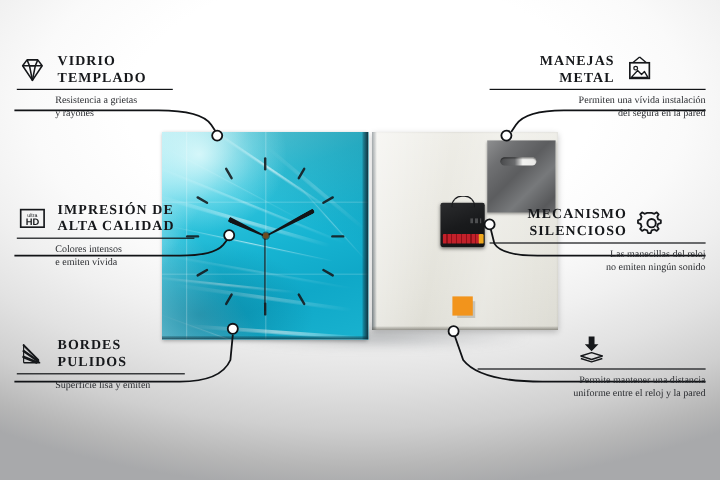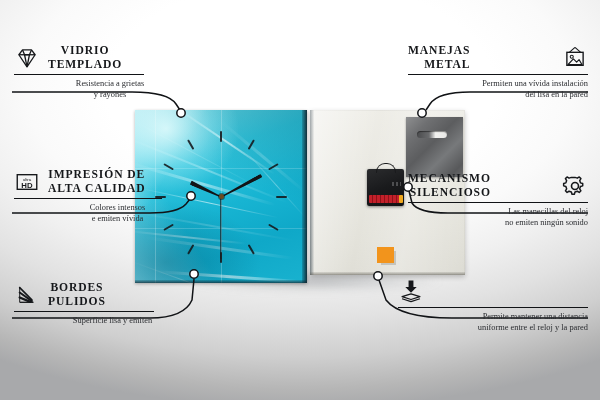--- a/index.html
+++ b/index.html
@@ -87,24 +87,24 @@
 
   #foam{position:absolute;left:67px;top:137px;width:17px;height:16px;background:#f2941c;
      box-shadow:3px 3px 0 -1px rgba(170,168,158,.55);}
 
   
   .lead{position:absolute;left:0;top:0;width:600px;height:400px;pointer-events:none;}
   .callout{position:absolute;}
   .ctitle{font-size:11.6px;letter-spacing:.9px;color:#16181b;line-height:13.6px;
           font-weight:700;text-transform:uppercase;white-space:nowrap;}
   .cdesc{font-size:8.4px;color:#2a2c30;line-height:10.4px;white-space:nowrap;margin-left:32px;}
-  .c-left .ctitle,.c-left .cdesc{text-align:center;}
+  .c-left .ctitle,.c-left .cdesc{text-align:left;}
   .c-right .ctitle,.c-right .cdesc{text-align:right;}
   .headrow{display:flex;align-items:center;gap:8px;}
-  .c-right .headrow{justify-content:space-between;}
+  .c-right .headrow{justify-content:center;}
   .ico{width:26px;height:26px;flex:0 0 26px;display:block;}
   .rule{height:1.3px;background:#111316;margin-top:3px;}
   .cbody{margin-top:4px;}
 </style>
 </head>
 <body>
 
 <div id="stage">
 
   <div id="product">
@@ -262,21 +262,21 @@
       <svg class="ico" viewBox="0 0 32 32">
         <path d="M16,3 L9,9 M16,3 L23,9" fill="none" stroke="#16181b" stroke-width="1.4"></path>
         <rect x="6" y="9" width="20" height="16" fill="none" stroke="#16181b" stroke-width="1.7"></rect>
         <circle cx="12" cy="14.5" r="1.9" fill="none" stroke="#16181b" stroke-width="1.3"></circle>
         <path d="M7.5,24 L14,17 L18,21 L21,18 L24.5,24 Z" fill="none" stroke="#16181b" stroke-width="1.4" stroke-linejoin="round"></path>
       </svg>
     </div>
     <div class="rule" style="width:180px;margin-left:auto;"></div>
     <div class="cbody">
       <div class="cdesc">Permiten una vívida instalación</div>
-      <div class="cdesc">del lisa en la pared</div>
+      <div class="cdesc">del segura en la pared</div>
     </div>
   </div>
 
   <div class="callout c-right" style="right:12px;top:172px;width:180px;">
     <div class="headrow">
       <div>
         <div class="ctitle">MECANISMO</div>
         <div class="ctitle">SILENCIOSO</div>
       </div>
       <svg class="ico" viewBox="0 0 32 32">

